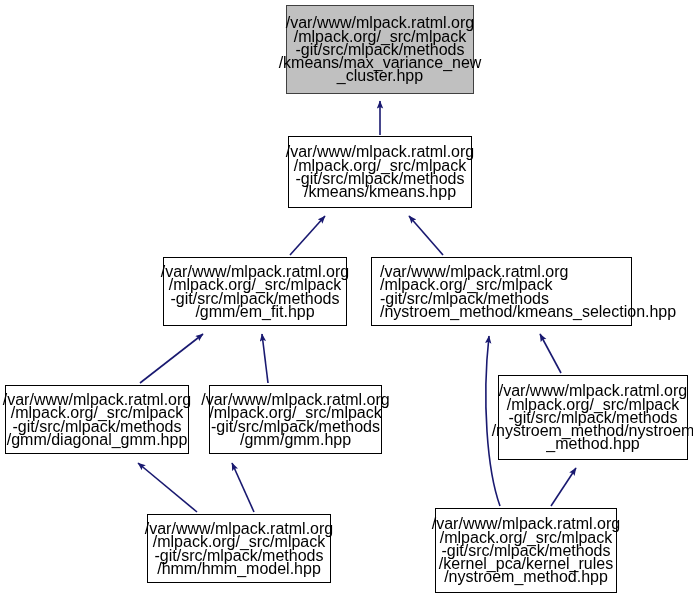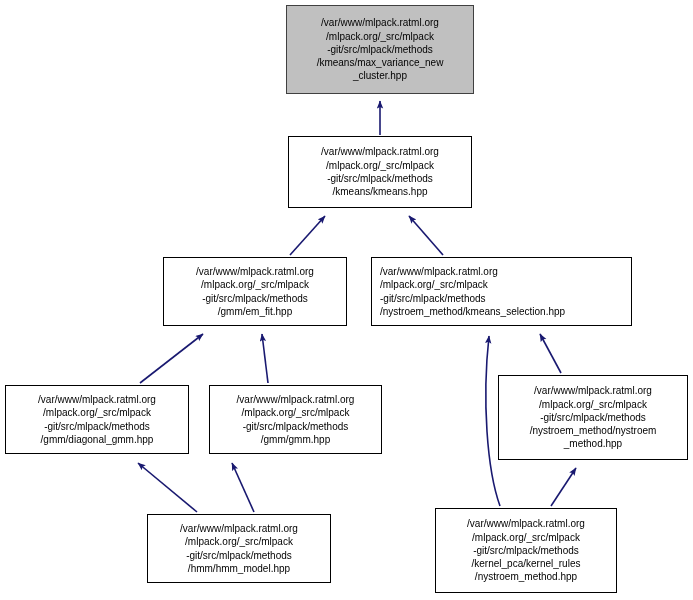--- a/index.html
+++ b/index.html
@@ -25,21 +25,21 @@
   .node-box {
     position: absolute;
     box-sizing: border-box;
     border: 1px solid #000000;
     background: #ffffff;
     display: flex;
     align-items: center;
     justify-content: center;
     text-align: center;
     color: #000000;
-    font-size: 10px;
+    font-size: 16px;
     line-height: 13.3px;
     letter-spacing: 0px;
     white-space: pre;
     cursor: default;
   }
   .node-box.root {
     background: #c0c0c0;
     border: 1px solid #404040;
   }
   .node-label {

